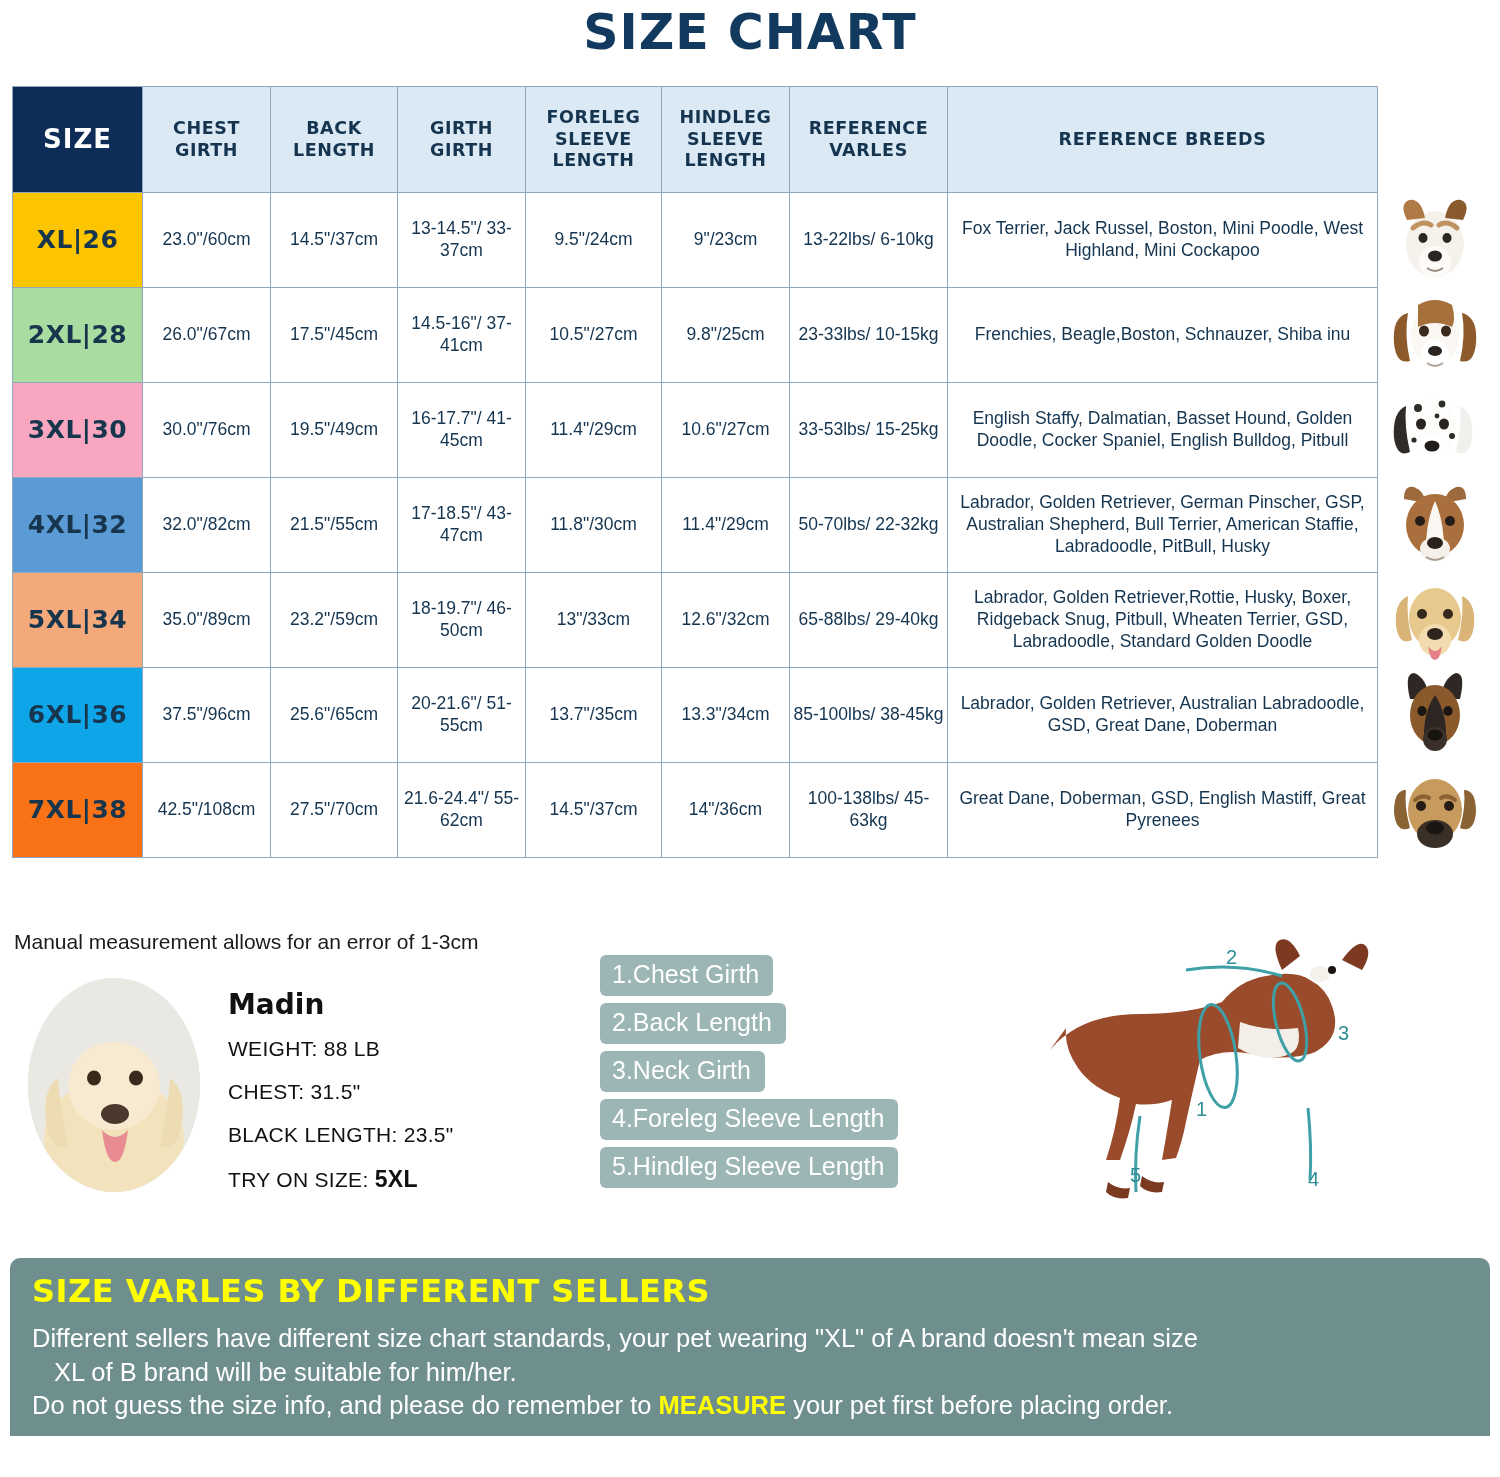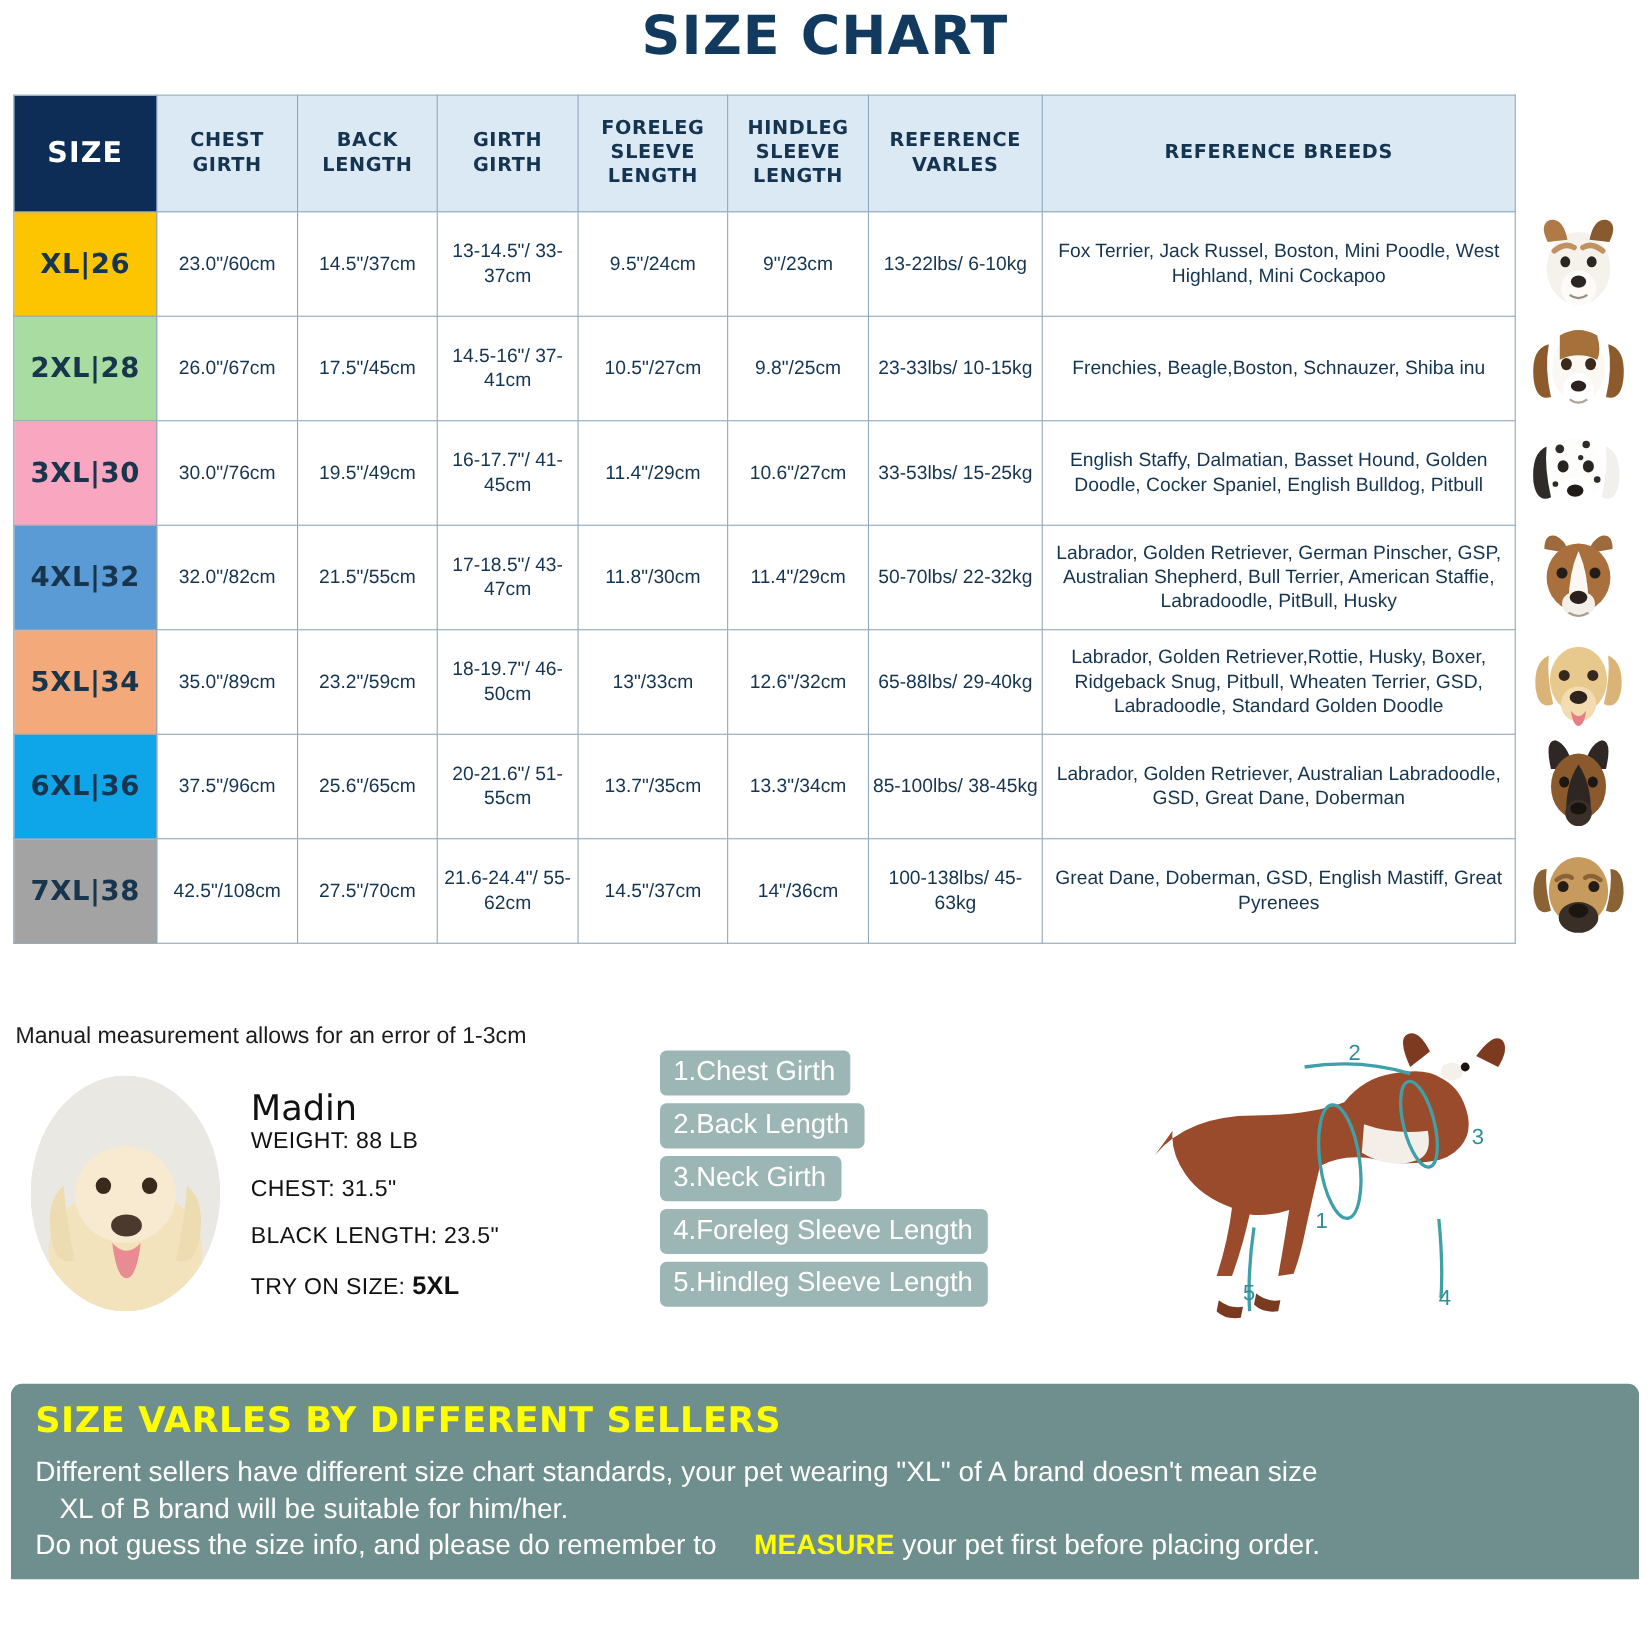--- a/index.html
+++ b/index.html
@@ -124,23 +124,23 @@
     background: #e7e7e4;
     overflow: hidden;
   }
   .profile-text {
     position: absolute;
     left: 228px;
     top: 988px;
     color: #111;
   }
   .profile-name {
-    font-size: 32px;
-    font-weight: normal;
-    margin-bottom: 0;
+    font-size: 28px;
+    font-weight: bold;
+    margin-bottom: 16px;
     font-family: "DejaVu Sans", sans-serif;
   }
   .profile-line {
     font-size: 21px;
     margin-bottom: 19px;
     letter-spacing: 0.3px;
   }
   .profile-line b { font-size: 23px; margin-top: 22px; }
 
   
@@ -187,21 +187,21 @@
     font-weight: bold;
     letter-spacing: 0.5px;
     font-family: "DejaVu Sans", sans-serif;
     margin-bottom: 12px;
   }
   .banner-body {
     color: #ffffff;
     font-size: 25.5px;
     line-height: 1.32;
   }
-  .banner-body .hl { color: #ffff00; font-weight: bold; margin-left: 27px; }
+  .banner-body .hl { color: #ffff00; font-weight: bold; }
 </style>
 </head>
 <body>
 
 <div id="page">
 
   <div class="title">SIZE CHART</div>
 
   <div class="table-wrap">
     <table class="size-chart">
@@ -306,21 +306,21 @@
           <td class="size-cell" style="background:#0ea5e9">6XL|36</td>
           <td>37.5"/96cm</td>
           <td>25.6"/65cm</td>
           <td>20-21.6"/ 51-55cm</td>
           <td>13.7"/35cm</td>
           <td>13.3"/34cm</td>
           <td>85-100lbs/ 38-45kg</td>
           <td class="breeds">Labrador, Golden Retriever, Australian Labradoodle, GSD, Great Dane, Doberman</td>
         </tr>
         <tr>
-          <td class="size-cell" style="background:#a3a3a3">7XL|38</td>
+          <td class="size-cell" style="background:#f97316">7XL|38</td>
           <td>42.5"/108cm</td>
           <td>27.5"/70cm</td>
           <td>21.6-24.4"/ 55-62cm</td>
           <td>14.5"/37cm</td>
           <td>14"/36cm</td>
           <td>100-138lbs/ 45-63kg</td>
           <td class="breeds">Great Dane, Doberman, GSD, English Mastiff, Great Pyrenees</td>
         </tr>
       </tbody>
     </table>

